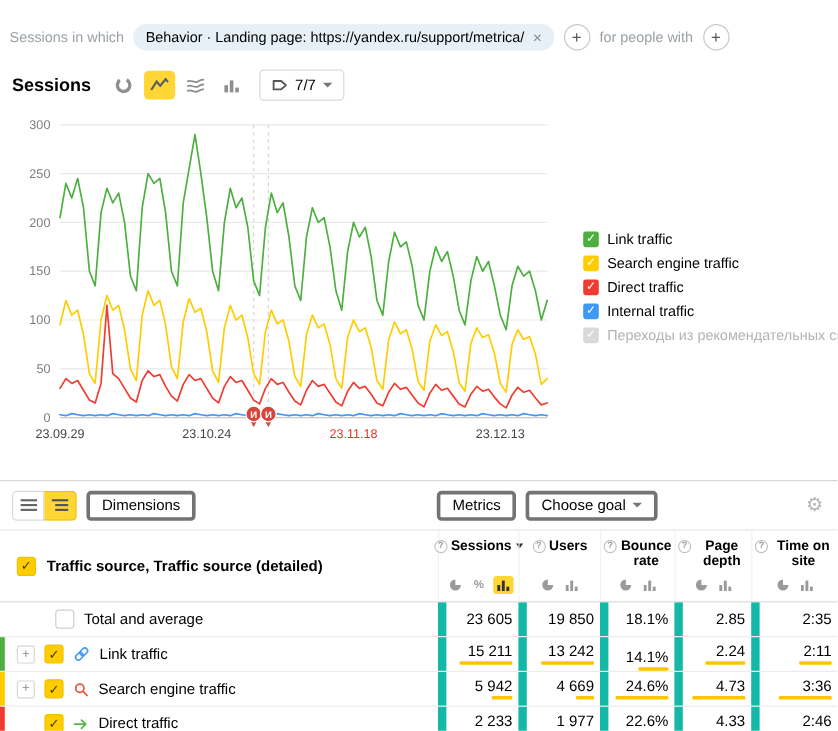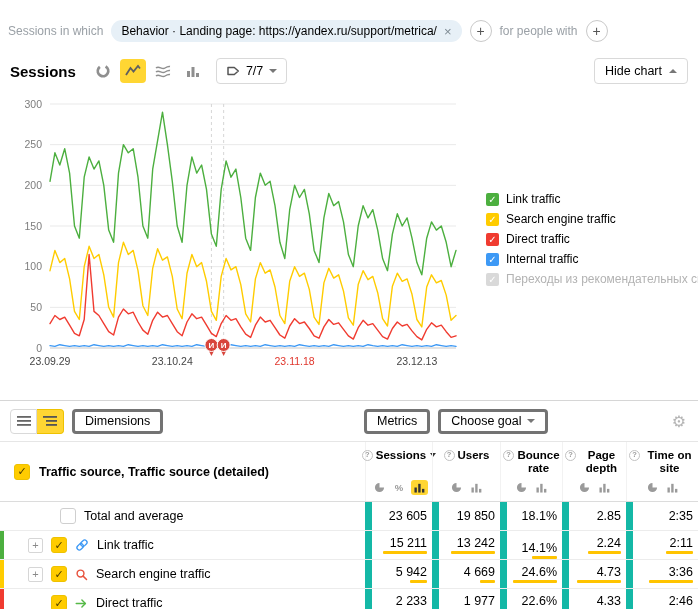--- a/index.html
+++ b/index.html
@@ -57,21 +57,21 @@
 .tg.sel{background:#ffd633;color:#333}
 .pct{font-size:9.5px;font-weight:bold}
 
 
 .cb{width:16px;height:16px;border-radius:3px;border:1px solid #cfcfcf;background:#fff;display:inline-flex;align-items:center;justify-content:center;font-size:11px;color:transparent;flex:none;cursor:pointer}
 .cb.on{background:#fc0;border-color:#eec200;color:#4a3b00}
 
 
 .t-row{display:flex;align-items:stretch;height:29px;border-bottom:1px solid #ececec;position:relative}
 .strip{position:absolute;left:0;top:0;bottom:0;width:4px}
-.t-label-cell{flex:1;display:flex;align-items:center;gap:8px;padding-left:28px}
+.t-label-cell{flex:1;display:flex;align-items:center;gap:8px;padding-left:14px}
 .spacer24{width:24px;flex:none}
 .spacer15{width:15px;flex:none}
 .expander{width:15px;height:15px;border:1px solid #d6d6d6;border-radius:2px;color:#8a8a8a;font-size:11px;line-height:13px;text-align:center;flex:none;cursor:pointer;background:#fff}
 .src-ic{display:inline-flex;flex:none}
 .row-label{font-size:12.5px}
 .t-cell{display:flex;flex-direction:column;align-items:flex-end;justify-content:center;padding-right:5px;border-left:7px solid #14b8a6;flex:none}
 .val{font-size:12.5px}
 .mbar{height:3px;background:#ffc400;margin-top:1px;border-radius:1px}
 </style>
 </head>
@@ -121,24 +121,20 @@
             </g>
           </svg>
         </button>
     </div>
     <button class="seg-btn">
       <svg width="14" height="14" viewBox="0 0 14 14">
           <path d="M2 3.5 h6.3 L12.3 7 8.3 10.5 H2 Z" fill="none" stroke="#555" stroke-width="1.5" stroke-linejoin="round"></path>
         </svg>
       <span>7/7</span>
       <span class="caret"></span>
-    </button>
-    <button class="hide-chart">
-      <span>Hide chart</span>
-      <span class="caret up"></span>
     </button>
   </div>
 
   <div class="chart-wrap">
     <svg id="chart-svg" width="470" height="282">
         <line x1="50" x2="456" y1="256" y2="256" stroke="#c9c9c9" stroke-width="1"></line>
         <text x="42" y="259.5" text-anchor="end" font-size="10.5" fill="#7d7d7d">0</text>
         <line x1="50" x2="456" y1="215.33333333333334" y2="215.33333333333334" stroke="#e9e9e9" stroke-width="1"></line>
         <text x="42" y="218.83333333333334" text-anchor="end" font-size="10.5" fill="#7d7d7d">50</text>
         <line x1="50" x2="456" y1="174.66666666666669" y2="174.66666666666669" stroke="#e9e9e9" stroke-width="1"></line>

